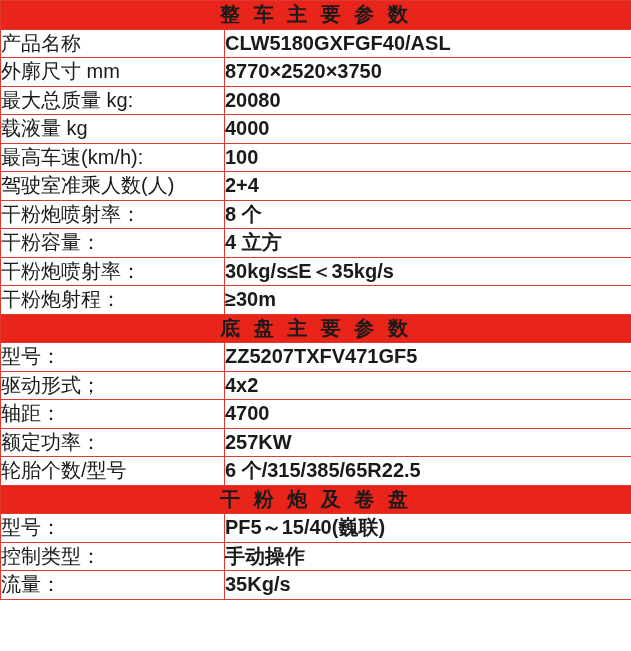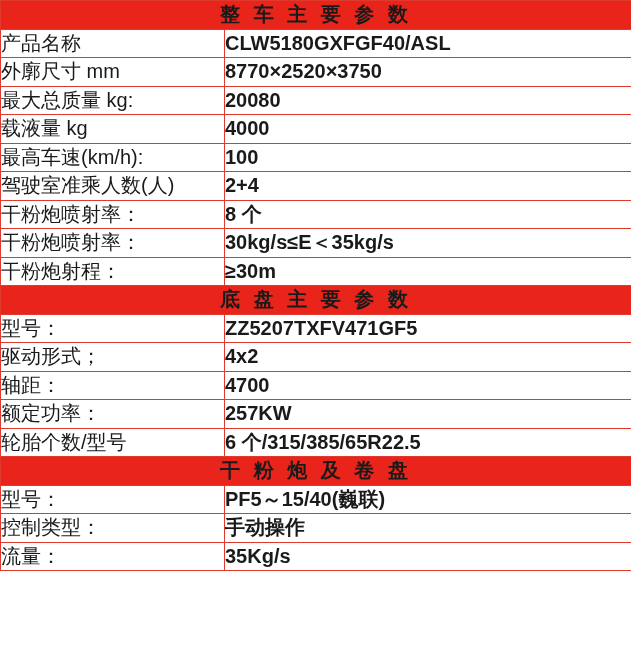--- a/index.html
+++ b/index.html
@@ -90,20 +90,24 @@
       </tr>
       <tr>
         <td class="label">驾驶室准乘人数(人)</td>
         <td class="value">2+4</td>
       </tr>
       <tr>
         <td class="label">干粉炮喷射率：</td>
         <td class="value">8 个</td>
       </tr>
       <tr>
+        <td class="label">干粉容量：</td>
+        <td class="value">4 立方</td>
+      </tr>
+      <tr>
         <td class="label">干粉炮喷射率：</td>
         <td class="value">30kg/s≤E＜35kg/s</td>
       </tr>
       <tr>
         <td class="label">干粉炮射程：</td>
         <td class="value">≥30m</td>
       </tr>
 
       <tr>
         <td class="section" colspan="2">底 盘 主 要 参 数</td>

